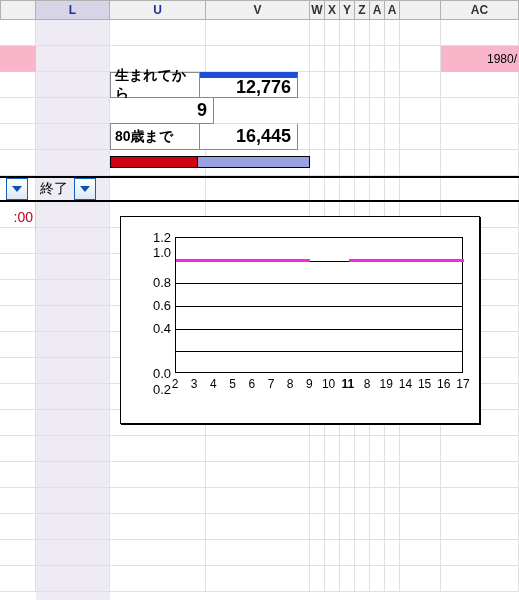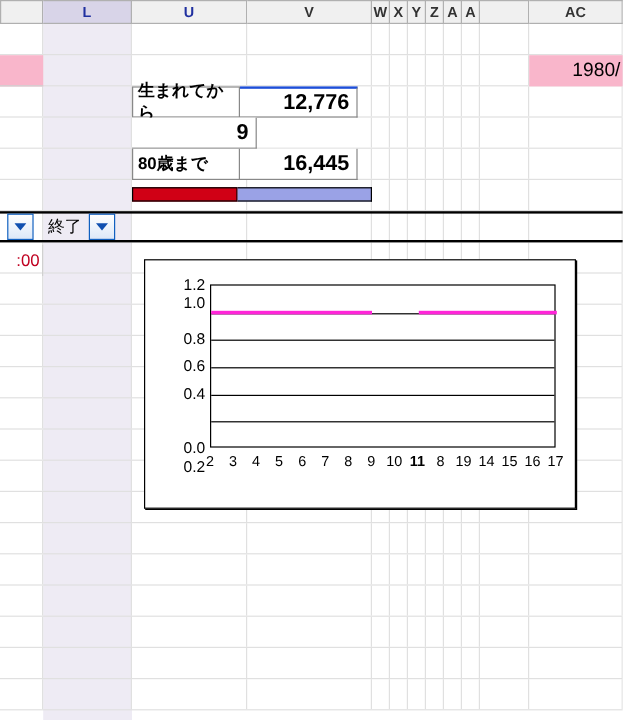--- a/index.html
+++ b/index.html
@@ -22,29 +22,29 @@
   .w-U { width: 96px; }
   .w-V { width: 104px; }
   .w-narrow { width: 15px; }
   .w-AC { width: 78px; }
 
   
   .selcol { position: absolute; left: 36px; top: 20px; width: 74px; height: 580px; background: rgba(140,120,180,0.15); pointer-events:none; }
 
   
   .pinkstrip1 { position:absolute; left:0; top:46px; width:36px; height:26px; background:#f9b6cb; border-bottom:1px solid #d0d0d0;}
-  .pinkstrip2 { position:absolute; left:441px; top:46px; width:78px; height:26px; background:#f9b6cb; display:flex; align-items:center; justify-content:flex-end; padding-right:2px; font-size:16px; color:#000;}
+  .pinkstrip2 { position:absolute; left:441px; top:46px; width:78px; height:26px; background:#f9b6cb; display:flex; align-items:center; justify-content:flex-end; padding-right:2px; font-size:12px; color:#000;}
 
   
   .datarows { position:absolute; left:110px; top:72px; width:188px; }
   .dr { display:flex; height:26px; }
   .dr .lab { width:96px; border:1px solid #888; border-top:none; display:flex; align-items:center; padding-left:4px; font-size:14px; font-weight:bold; background:#fff;}
   .dr:first-child .lab { border-top:1px solid #888;}
   .dr .val { width:104px; border:1px solid #888; border-left:none; border-top:none; display:flex; align-items:center; justify-content:flex-end; padding-right:6px; font-size:18px; font-weight:bold; background:#fff;}
-  .dr:first-child .val { border-top:2px solid #1d4ed8;}
+  .dr:first-child .val { border-top:6px solid #1d4ed8;}
   .dr.hl .lab { background:#c5f0ed; }
 
   
   .bar { position:absolute; left:110px; top:156px; width:200px; height:12px; }
   .bar .seg1 { position:absolute; left:0; top:0; width:88px; height:12px; background:#d00015; border:1px solid #000;}
   .bar .seg2 { position:absolute; left:88px; top:0; width:112px; height:12px; background:#9aa2e6; border:1px solid #000; border-left:none;}
 
   
   .endrow { position:absolute; left:0; top:176px; width:519px; height:26px; border-top:2px solid #000; border-bottom:2px solid #000; display:flex; align-items:center; }
   .dd { width:22px; height:22px; border:1px solid #1060c0; background:linear-gradient(#fff,#dce8f8); display:flex; align-items:center; justify-content:center; margin-left:6px;}

